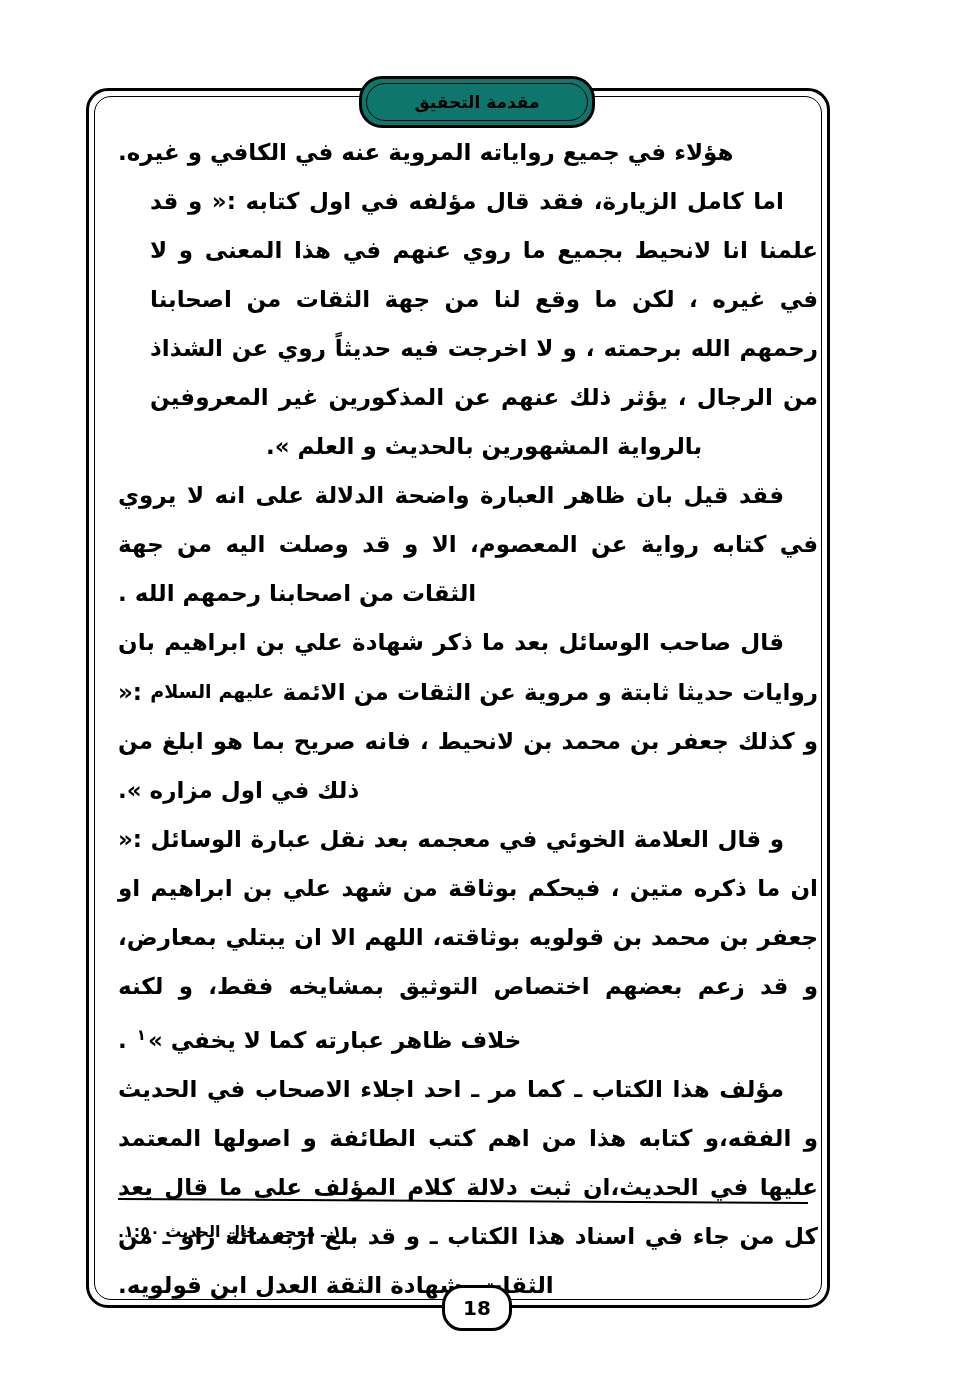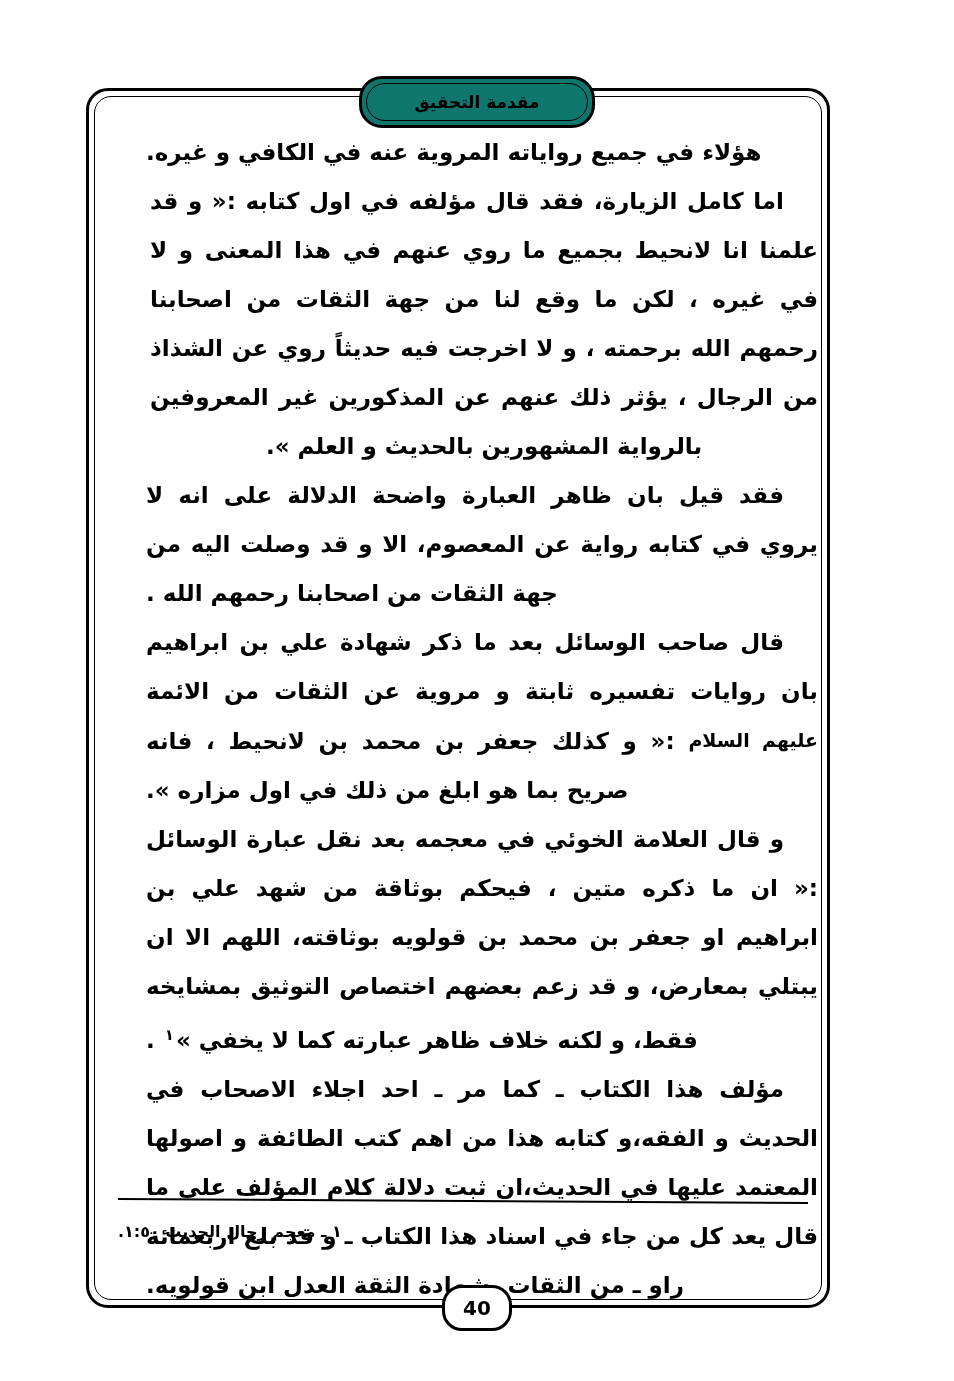--- a/index.html
+++ b/index.html
@@ -117,21 +117,20 @@
   }
   .para.indented {
     text-indent: 34px;
   }
   .para.last-centered {
     text-align-last: center;
     margin-left: 32px;
   }
   .para.last-left {
     text-align-last: left;
-    margin-left: 28px;
   }
   .honorific {
     font-size: 19px;
     vertical-align: 2px;
     letter-spacing: -1px;
   }
   .footnote-ref {
     font-size: 15px;
     vertical-align: 8px;
     margin: 0 2px;
@@ -173,28 +172,28 @@
 </div>
 
 <div class="text-body">
 
   <p class="para last-left" id="para-1">هؤلاء في جميع رواياته المروية عنه في الكافي و غيره.</p>
 
   <p class="para indented last-centered" id="para-2">اما كامل الزيارة، فقد قال مؤلفه في اول كتابه :« و قد علمنا انا لانحيط بجميع ما روي عنهم في هذا المعنى و لا في غيره ، لكن ما وقع لنا من جهة الثقات من اصحابنا رحمهم الله برحمته ، و لا اخرجت فيه حديثاً روي عن الشذاذ من الرجال ، يؤثر ذلك عنهم عن المذكورين غير المعروفين بالرواية المشهورين بالحديث و العلم ».</p>
 
   <p class="para indented last-left" id="para-3">فقد قيل بان ظاهر العبارة واضحة الدلالة على انه لا يروي في كتابه رواية عن المعصوم، الا و قد وصلت اليه من جهة الثقات من اصحابنا رحمهم الله .</p>
 
-  <p class="para indented last-left" id="para-4"><span>قال صاحب الوسائل بعد ما ذكر شهادة علي بن ابراهيم بان روايات تفسيره ثابتة و مروية عن الثقات من الائمة </span><span class="honorific">عليهم السلام</span><span> :« و كذلك جعفر بن محمد بن لانحيط ، فانه صريح بما هو ابلغ من ذلك في اول مزاره ».</span></p>
+  <p class="para indented last-left" id="para-4"><span>قال صاحب الوسائل بعد ما ذكر شهادة علي بن ابراهيم بان روايات حديثا ثابتة و مروية عن الثقات من الائمة </span><span class="honorific">عليهم السلام</span><span> :« و كذلك جعفر بن محمد بن لانحيط ، فانه صريح بما هو ابلغ من ذلك في اول مزاره ».</span></p>
 
   <p class="para indented last-left" id="para-5"><span>و قال العلامة الخوئي في معجمه بعد نقل عبارة الوسائل :« ان ما ذكره متين ، فيحكم بوثاقة من شهد علي بن ابراهيم او جعفر بن محمد بن قولويه بوثاقته، اللهم الا ان يبتلي بمعارض، و قد زعم بعضهم اختصاص التوثيق بمشايخه فقط، و لكنه خلاف ظاهر عبارته كما لا يخفي »</span><sup class="footnote-ref">١</sup><span> .</span></p>
 
   <p class="para indented last-left" id="para-6">مؤلف هذا الكتاب ـ كما مر ـ احد اجلاء الاصحاب في الحديث و الفقه،و كتابه هذا من اهم كتب الطائفة و اصولها المعتمد عليها في الحديث،ان ثبت دلالة كلام المؤلف على ما قال يعد كل من جاء في اسناد هذا الكتاب ـ و قد بلغ اربعمائة راو ـ من الثقات بشهادة الثقة العدل ابن قولويه.</p>
 
 </div>
 
 <div class="footnote-rule"></div>
 <div class="footnote-area">
   <p class="footnote-item">١ ـ معجم رجال الحديث ١:٥٠.</p>
 </div>
 
 <div class="page-number-capsule">
-  <span class="page-number">40</span>
+  <span class="page-number">18</span>
 </div>
 
 </body></html>

